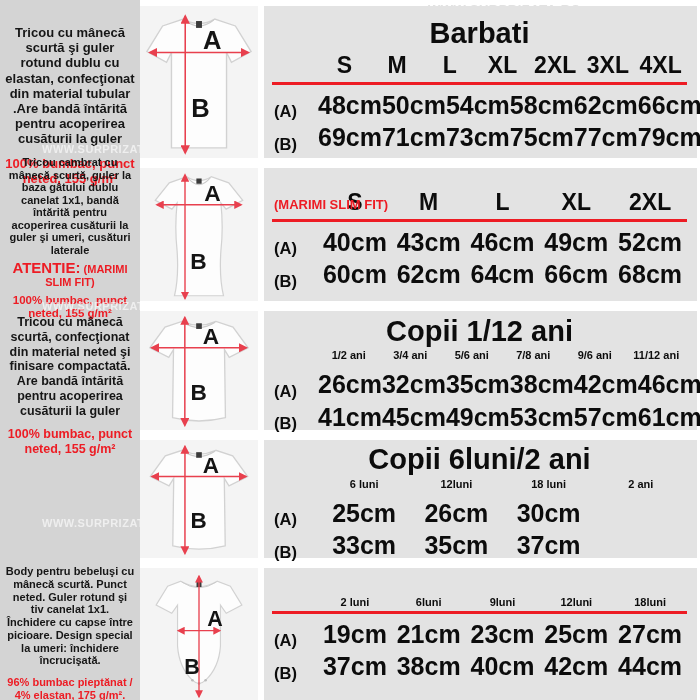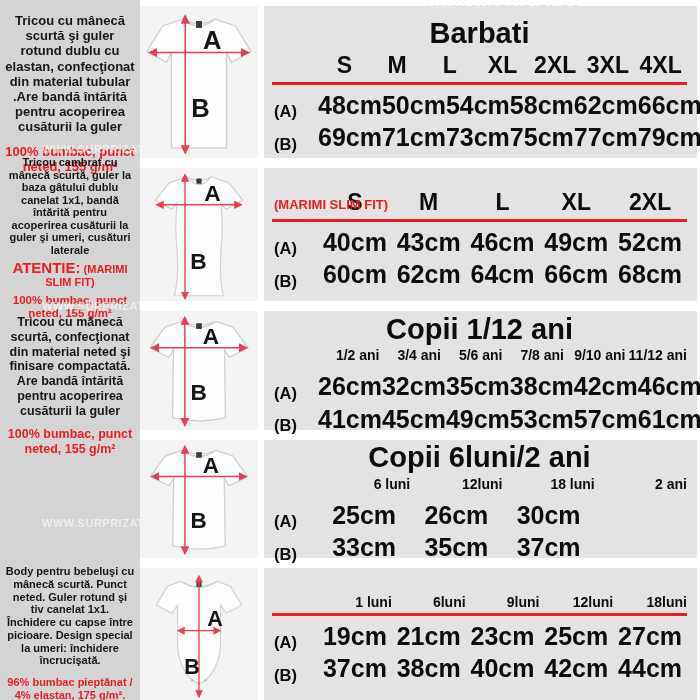--- a/index.html
+++ b/index.html
@@ -3,21 +3,21 @@
 <meta charset="utf-8">
 <style>
   html,body{margin:0;padding:0;background:#fff;}
   .page{position:relative;width:700px;height:700px;background:#fff;overflow:hidden;
         font-family:"Liberation Sans",sans-serif;}
 
   
   .left-col{position:absolute;left:0;top:0;width:140px;height:700px;background:var(--left-gray,#d4d4d4);}
   .left-block{position:absolute;left:0;width:140px;padding:0 5px;box-sizing:border-box;
               text-align:center;font-weight:700;color:#161616;}
-  .lb1{top:13px;font-size:13px;line-height:1.17;}
+  .lb1{top:25px;font-size:13px;line-height:1.17;}
   .lb2{top:156px;font-size:11px;line-height:1.14;}
   .lb3{top:315px;font-size:12.5px;line-height:1.18;}
   .lb5{top:565px;font-size:11px;line-height:1.16;}
   .material{color:var(--red,#ed1c24);margin-top:9px;}
   .lb2 .material{margin-top:5px;font-size:11.5px;}
   .attn{color:var(--red,#ed1c24);margin-top:3px;font-size:11px;}
   .attn .attn-strong{font-size:15px;}
 
   
   .wm{font-weight:700;letter-spacing:.5px;white-space:nowrap;margin-left:32px;}
@@ -38,21 +38,21 @@
   .tpanel{grid-column:3;background:var(--panel-gray,#e3e3e3);margin-left:6px;margin-right:3px;
           padding:8px 10px 0 8px;box-sizing:border-box;display:flex;flex-direction:column;justify-content:center;}
 
   .ttitle{text-align:center;font-weight:700;font-size:29px;color:#0c0c0c;line-height:1.08;position:relative;}
   .tprefix{position:absolute;left:2px;top:11px;font-size:13px;color:var(--red,#ed1c24);}
   .trow{display:grid;grid-template-columns:46px repeat(var(--cols),1fr);align-items:end;}
   .rlabel{font-size:16.5px;font-weight:700;color:#0c0c0c;text-align:left;padding-left:2px;}
   .cell{text-align:center;font-weight:700;color:#0c0c0c;}
   .headers{margin-top:2px;}
   .headers.big .cell{font-size:23px;}
-  .headers.small .cell{font-size:14px;text-align:right;}
+  .headers.small .cell{font-size:11px;}
   .redline{height:3px;background:var(--red,#ed1c24);margin:3px 0 4px;}
   .values .cell{font-size:25px;line-height:1.3;}
 
   
   .shirt{fill:#fdfdfd;stroke:#d2d2d2;stroke-width:1.4;}
   .neck{fill:none;stroke:#cccccc;stroke-width:1.2;}
   .tag{fill:#3a3a3a;}
   .snap{fill:#bbbbbb;}
   .meas{stroke:var(--arrow,#e8404e);stroke-width:1.6;}
   marker path{fill:var(--arrow,#e8404e);}
@@ -204,21 +204,21 @@
       </svg>
     </div>
     <div class="tpanel" style="grid-row:3">
       <div class="ttitle"><span>Copii 1/12 ani</span></div>
       <div class="trow headers small" style="--cols:6">
           <span class="rlabel"></span>
           <span class="cell">1/2 ani</span>
           <span class="cell">3/4 ani</span>
           <span class="cell">5/6 ani</span>
           <span class="cell">7/8 ani</span>
-          <span class="cell">9/10 ani</span>
+          <span class="cell">9/6 ani</span>
           <span class="cell">11/12 ani</span>
         </div>
       <div class="redline"></div>
       <div class="trow values" style="--cols:6">
           <span class="rlabel">(A)</span>
           <span class="cell">26cm</span>
           <span class="cell">32cm</span>
           <span class="cell">35cm</span>
           <span class="cell">38cm</span>
           <span class="cell">42cm</span>
@@ -280,21 +280,21 @@
         <circle class="snap" cx="68" cy="136" r="1.6"></circle>
         <line class="meas" x1="60" y1="10" x2="60" y2="156" marker-start="url(#arr)" marker-end="url(#arr)"></line>
         <line class="meas" x1="35" y1="76" x2="85" y2="76" marker-start="url(#arr)" marker-end="url(#arr)"></line>
         <text class="letter" x="70" y="70">A</text>
         <text class="letter" x="42" y="128">B</text>
       </svg>
     </div>
     <div class="tpanel" style="grid-row:5">
       <div class="trow headers small" style="--cols:5">
           <span class="rlabel"></span>
-          <span class="cell">1 luni</span>
+          <span class="cell">2 luni</span>
           <span class="cell">6luni</span>
           <span class="cell">9luni</span>
           <span class="cell">12luni</span>
           <span class="cell">18luni</span>
         </div>
       <div class="redline"></div>
       <div class="trow values" style="--cols:5">
           <span class="rlabel">(A)</span>
           <span class="cell">19cm</span>
           <span class="cell">21cm</span>

